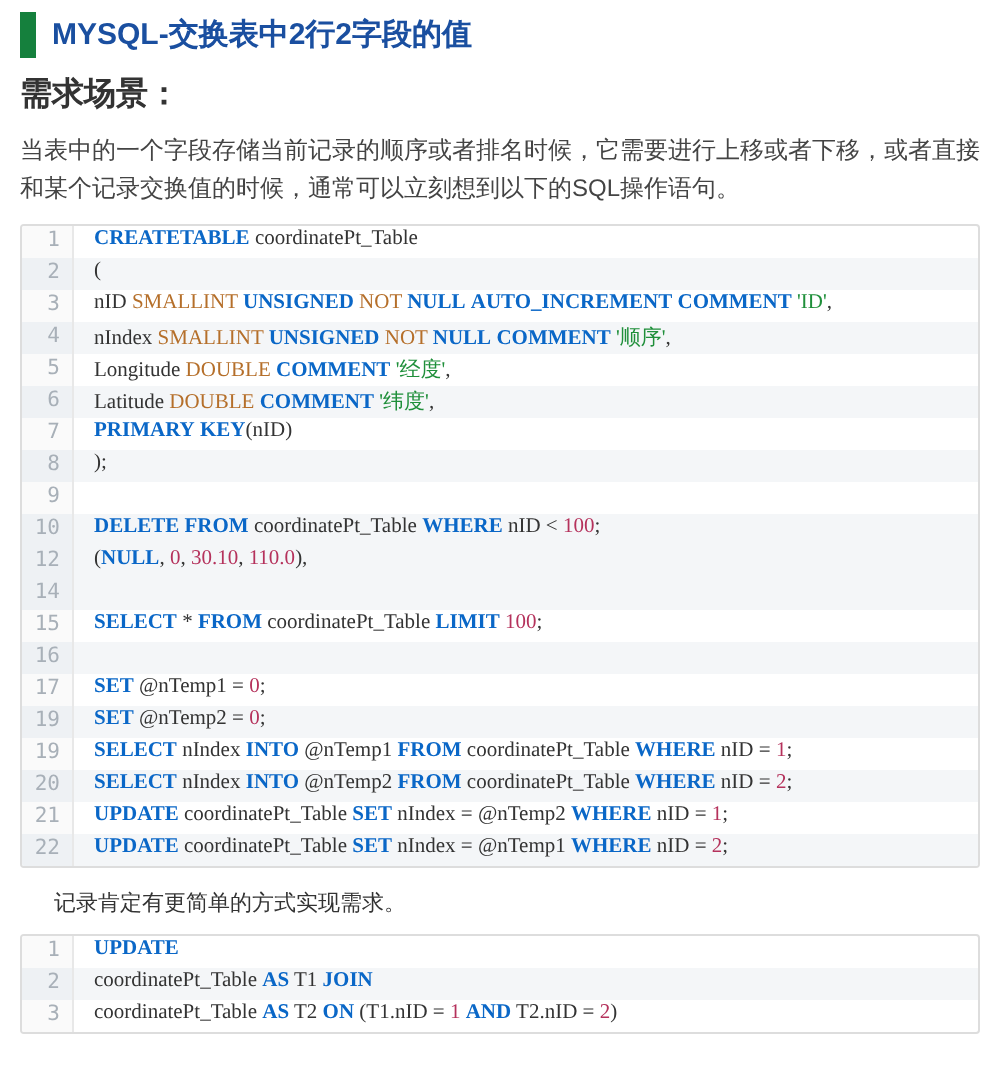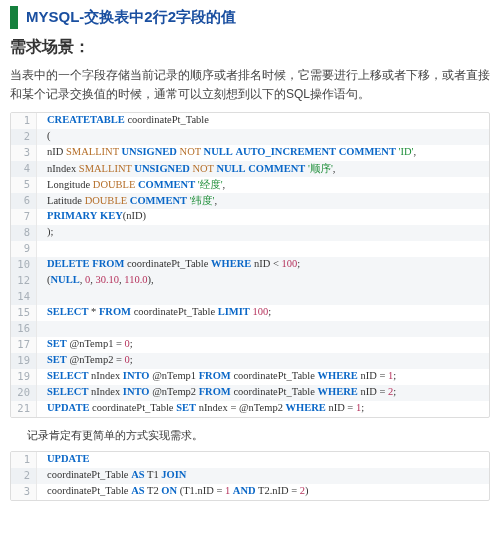--- a/index.html
+++ b/index.html
@@ -158,20 +158,24 @@
       <div class="code"><span class="kw">SELECT</span><span> nIndex </span><span class="kw">INTO</span><span> @nTemp1 </span><span class="kw">FROM</span><span> coordinatePt_Table </span><span class="kw">WHERE</span><span> nID = </span><span class="num">1</span><span>;</span></div>
     </div>
     <div class="code-row alt">
       <div class="gutter">20</div>
       <div class="code"><span class="kw">SELECT</span><span> nIndex </span><span class="kw">INTO</span><span> @nTemp2 </span><span class="kw">FROM</span><span> coordinatePt_Table </span><span class="kw">WHERE</span><span> nID = </span><span class="num">2</span><span>;</span></div>
     </div>
     <div class="code-row">
       <div class="gutter">21</div>
       <div class="code"><span class="kw">UPDATE</span><span> coordinatePt_Table </span><span class="kw">SET</span><span> nIndex = @nTemp2 </span><span class="kw">WHERE</span><span> nID = </span><span class="num">1</span><span>;</span></div>
     </div>
+    <div class="code-row alt">
+      <div class="gutter">22</div>
+      <div class="code"><span class="kw">UPDATE</span><span> coordinatePt_Table </span><span class="kw">SET</span><span> nIndex = @nTemp1 </span><span class="kw">WHERE</span><span> nID = </span><span class="num">2</span><span>;</span></div>
+    </div>
   </div>
 
 <div class="note">记录肯定有更简单的方式实现需求。</div>
 
 <div class="code-block" id="block2">
     <div class="code-row">
       <div class="gutter">1</div>
       <div class="code"><span class="kw">UPDATE</span></div>
     </div>
     <div class="code-row alt">

